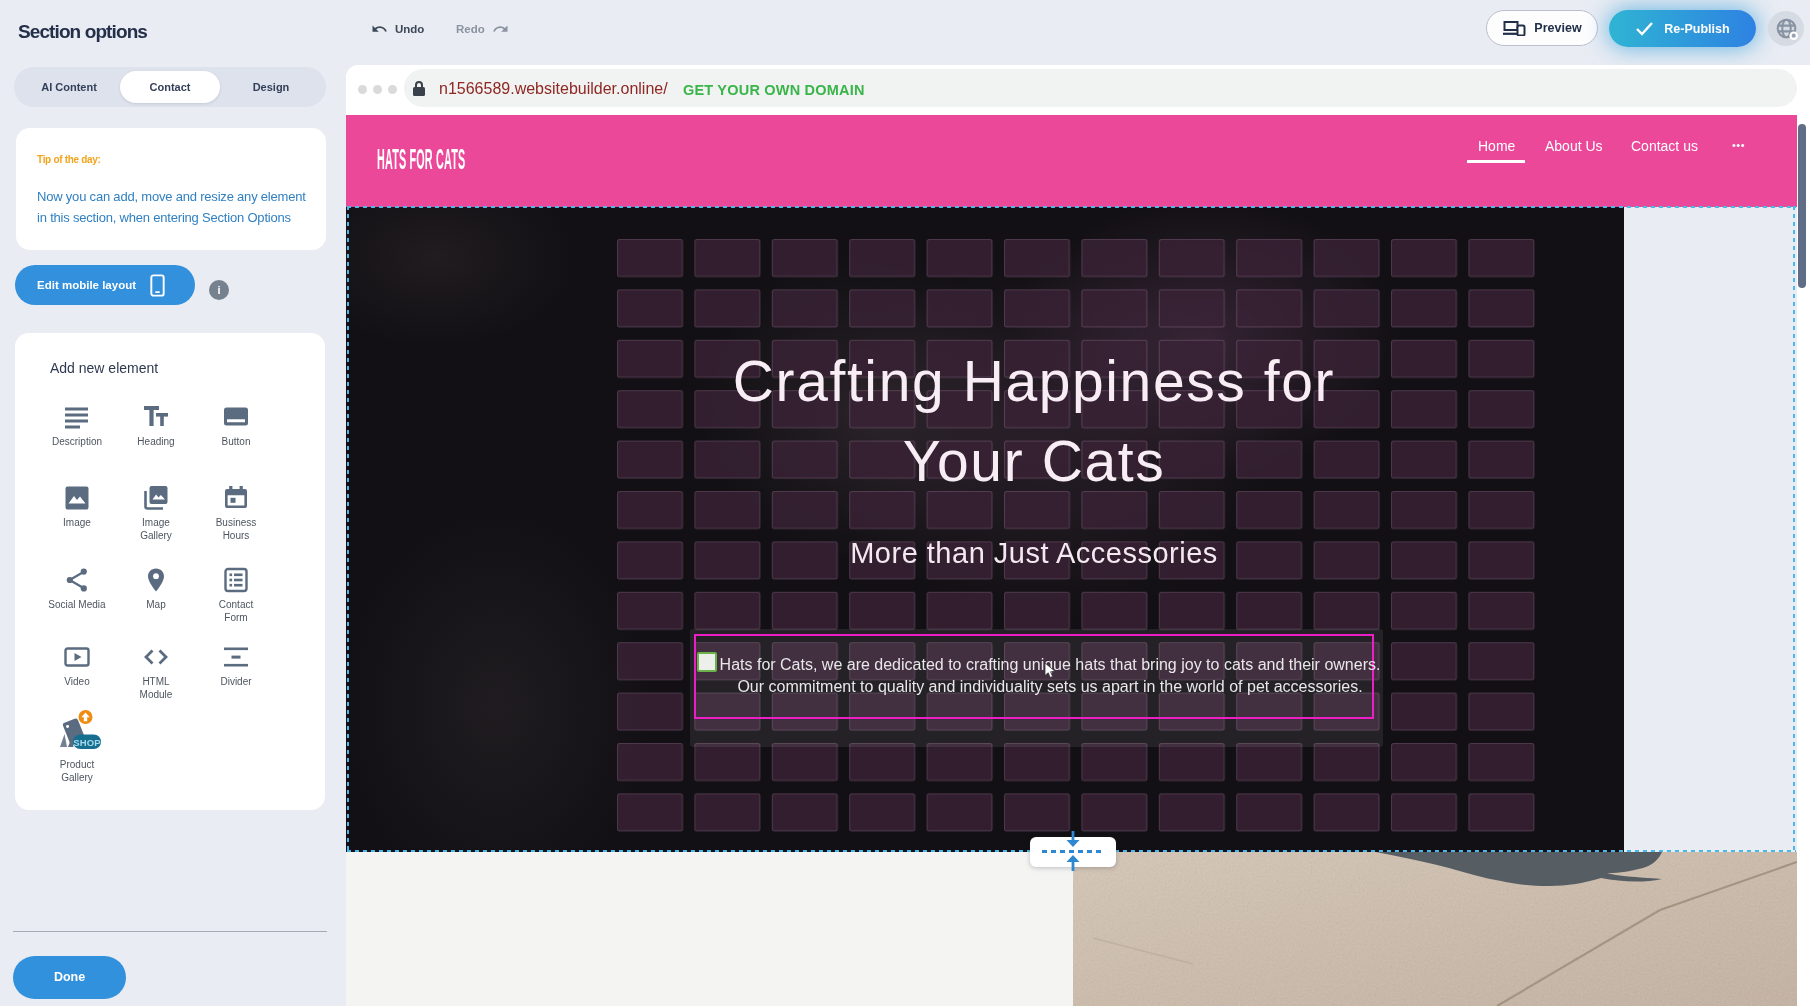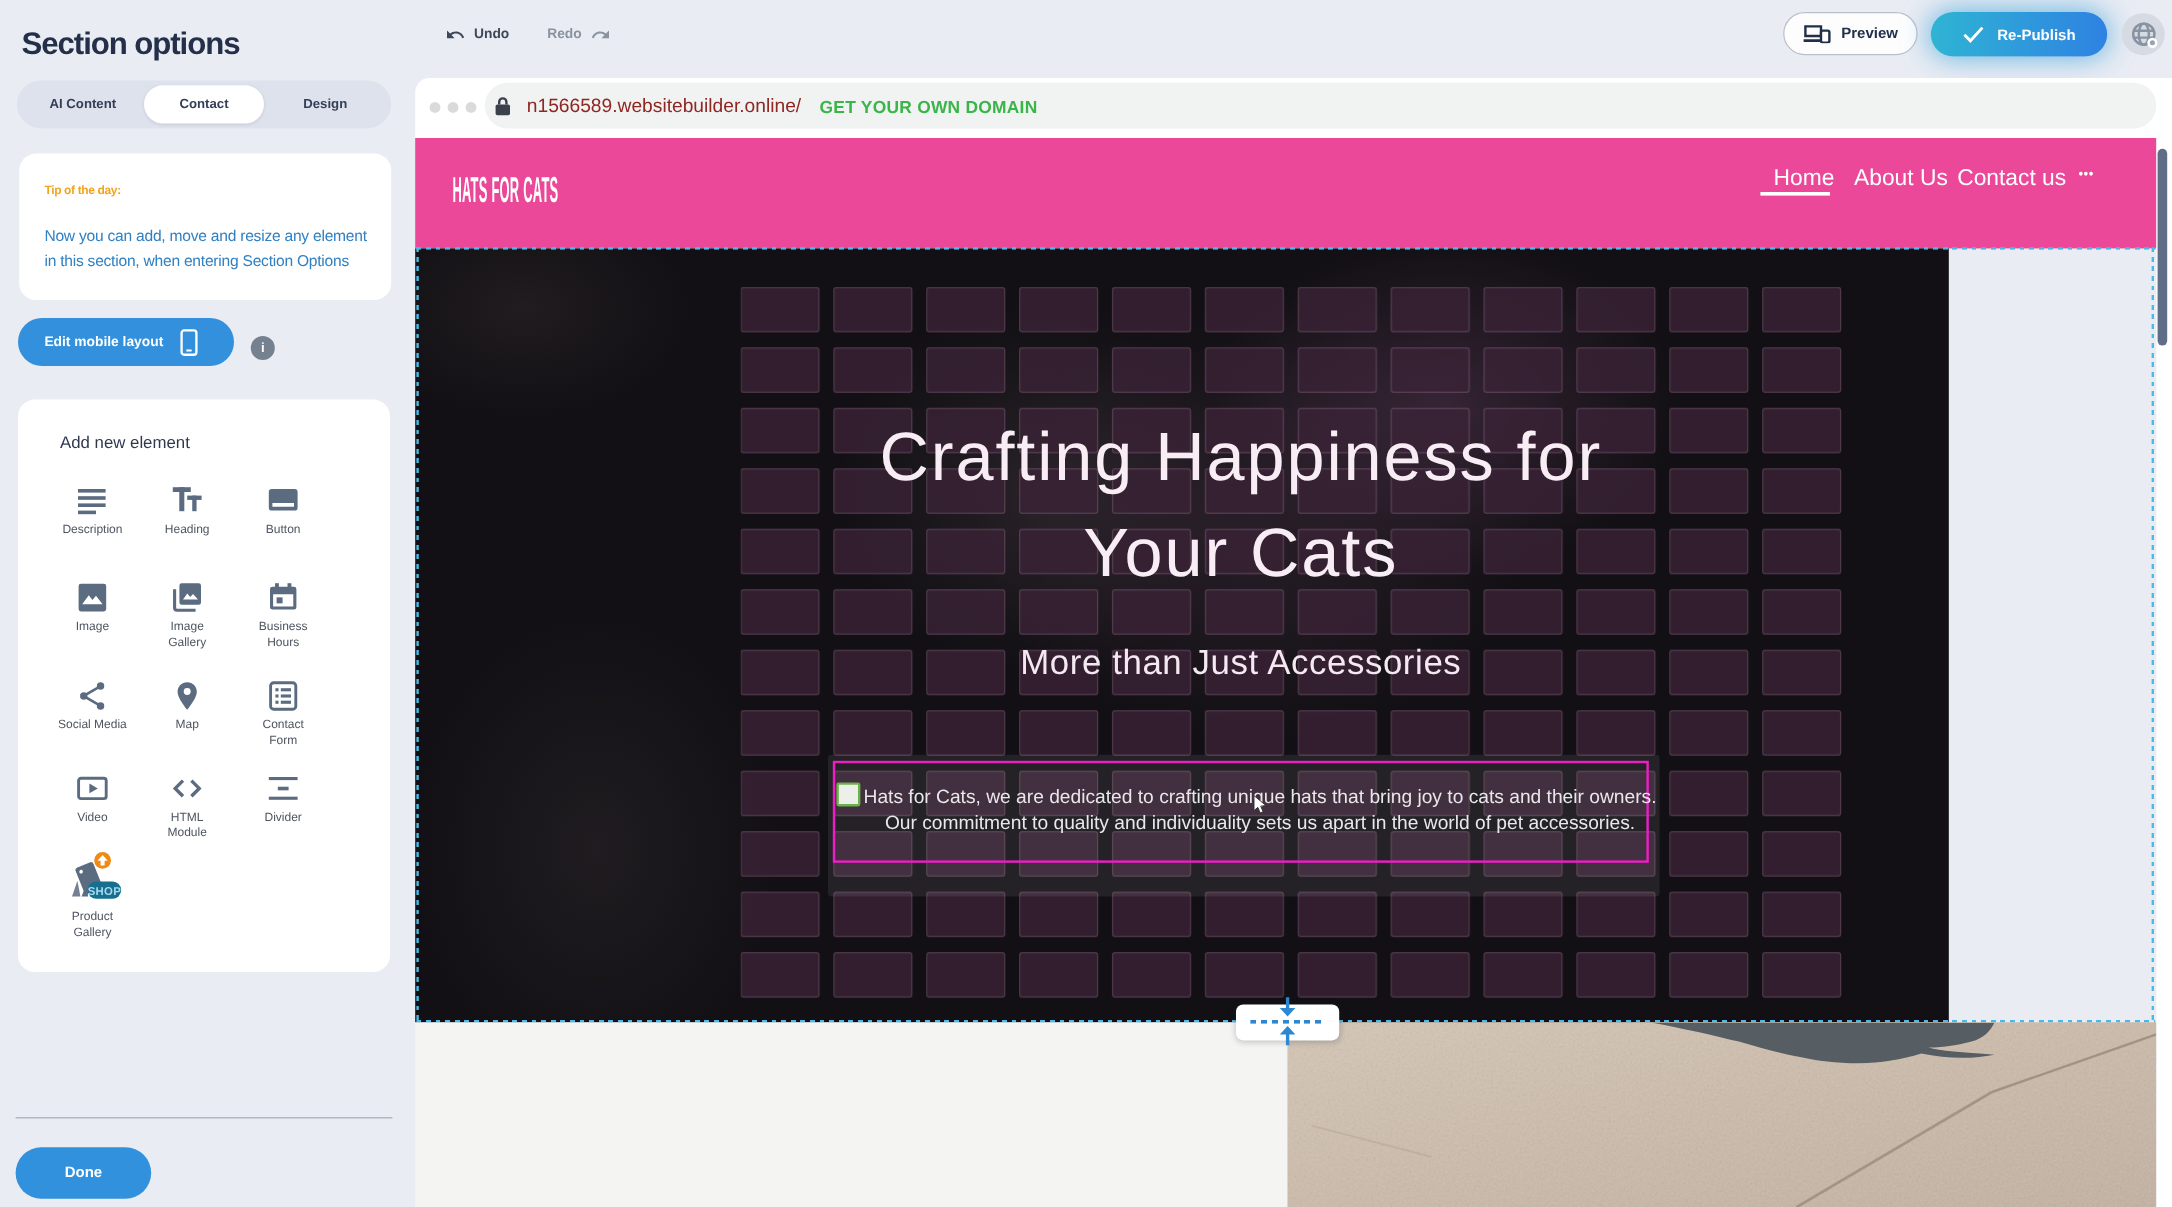--- a/index.html
+++ b/index.html
@@ -1,21 +1,21 @@
 <!DOCTYPE html>
 <html><head>
 <meta charset="utf-8">
 <style>
   * { margin:0; padding:0; box-sizing:border-box; }
   html,body { width:1810px; height:1006px; overflow:hidden; }
   body { font-family:"Liberation Sans", sans-serif; background:#e9ecf3; position:relative; }
   .abs { position:absolute; }
 
   
-  #title { left:18px; top:21px; font-size:26px; font-weight:bold; color:#243049; letter-spacing:-0.9px; }
+  #title { left:18px; top:21px; font-size:19px; font-weight:bold; color:#243049; letter-spacing:-0.9px; }
   #undo-wrap { left:371px; top:21px; display:flex; align-items:center; height:15px; }
   #undo-txt { font-size:11.5px; font-weight:bold; color:#3c4858; margin-left:7px; }
   #redo-wrap { left:456px; top:21px; display:flex; align-items:center; height:15px; }
   #redo-txt { font-size:11.5px; font-weight:bold; color:#8a93a0; margin-right:7px; }
 
   #btn-preview { left:1486px; top:10px; width:112px; height:36px; border:1px solid #b9c0cc; border-radius:18px; background:#fdfdfe; display:flex; align-items:center; justify-content:center; }
   #btn-preview span { font-size:12.5px; font-weight:bold; color:#222f49; margin-left:8px; }
   #btn-republish { left:1609px; top:10px; width:147px; height:37px; border-radius:18.5px;
       background:linear-gradient(90deg,#2fb4d3,#2e82e2);
       box-shadow:0 0 22px 2px rgba(46,156,216,0.65);
@@ -44,21 +44,21 @@
   
   #canvas { left:346px; top:0; width:1464px; height:1006px;padding-left:24px; }
   #chrome { left:0; top:65px; width:1464px; height:50px; background:#fff; border-top-left-radius:12px; }
   .dot { width:9px; height:9px; border-radius:50%; background:#dadada; top:85px; }
   #urlpill { left:58px; top:69px; width:1393px; height:38px; border-radius:19px; background:#f1f2f2; }
   #urltext { left:93px; top:80px; font-size:16px; color:#8f2723; }
   #greentext { left:337px; top:82px; font-size:14.5px; font-weight:bold; color:#3ab54a; letter-spacing:0.2px; }
 
   #redbar { left:0; top:115px; width:1451px; height:92px; background:#ec4899; }
   #logo { position:absolute; left:31px; top:26.5px; font-size:30px; font-weight:bold; color:#fff; letter-spacing:0.5px; transform:scaleX(0.36); transform-origin:left top; white-space:nowrap; }
-  .nav { position:absolute; font-size:19px; color:#fff; top:23px; }
+  .nav { position:absolute; font-size:14px; color:#fff; top:23px; }
   #nav-underline { position:absolute; left:1121px; top:45px; width:58px; height:2.5px; background:#fff; }
 
   #hero { left:0; top:207px; width:1278px; height:645px; overflow:hidden;
     background:
       radial-gradient(330px 260px at 700px 230px, rgba(150,100,140,0.17), transparent 70%),
       radial-gradient(240px 220px at 520px 200px, rgba(120,100,110,0.20), transparent 70%),
       radial-gradient(280px 200px at 860px 130px, rgba(160,95,150,0.24), transparent 70%),
       radial-gradient(220px 280px at 150px 500px, rgba(100,90,95,0.17), transparent 70%),
       radial-gradient(200px 130px at 90px 50px, rgba(90,78,82,0.20), transparent 70%),
       #121014; }

